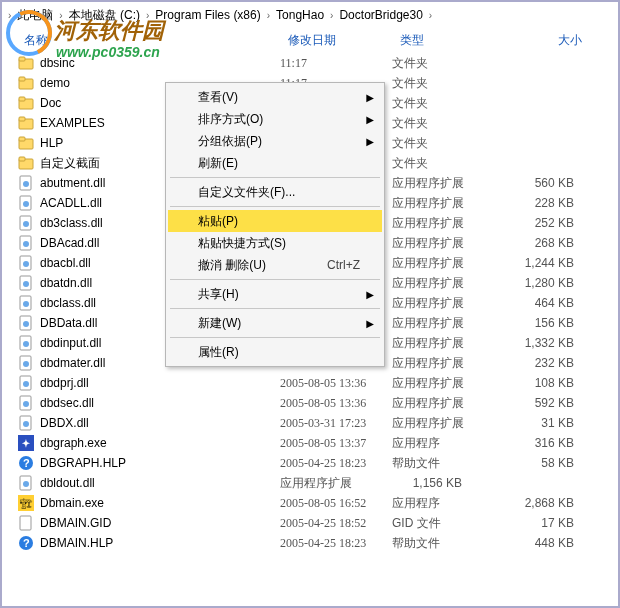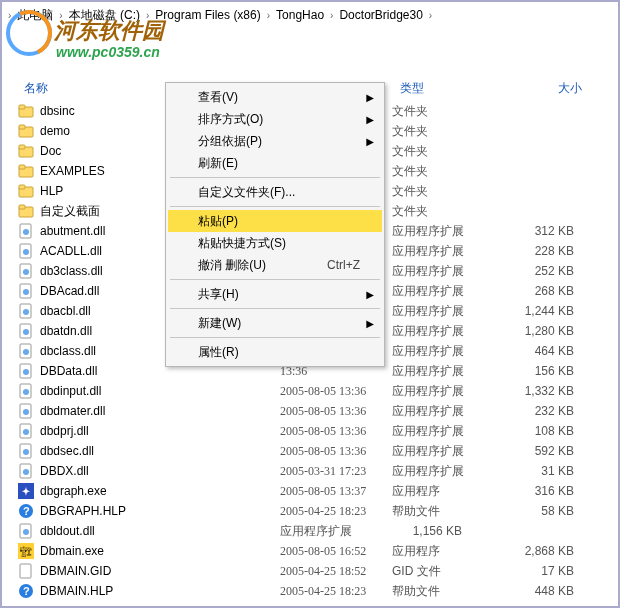--- a/index.html
+++ b/index.html
@@ -5,21 +5,21 @@
 * { margin:0; padding:0; box-sizing:border-box; font-family:"Microsoft YaHei","Segoe UI",sans-serif; }
 body { width:620px; height:608px; background:#fff; font-size:12px; color:#000; position:relative; overflow:hidden; border:2px solid #aac; }
 .breadcrumb { display:flex; align-items:center; height:26px; padding:0 4px; }
 .breadcrumb .crumb { padding:2px 4px; cursor:default; }
 .breadcrumb .sep { color:#666; padding:0 2px; font-size:10px; }
 .logo-overlay { position:absolute; top:0; left:0; width:220px; height:62px; pointer-events:none; }
 .logo-overlay .circle { position:absolute; left:4px; top:8px; width:46px; height:46px; border-radius:50%; border:4px solid #59a8ff; }
 .logo-overlay .arc { position:absolute; left:4px; top:8px; width:46px; height:46px; border-radius:50%; border:4px solid transparent; border-top-color:#f7941d; border-right-color:#f7941d; transform:rotate(20deg); }
 .logo-overlay .txt { position:absolute; left:52px; top:14px; font-size:22px; font-weight:bold; font-style:italic; color:#a16207; }
 .logo-overlay .url { position:absolute; left:54px; top:42px; font-size:14px; font-weight:bold; color:#2da44e;font-style:italic; }
-.headers { display:flex; padding:4px 0 4px 22px; color:#1959b8;margin-top:48px; }
+.headers { display:flex; padding:4px 0 4px 22px; color:#1959b8; }
 .headers .col { cursor:default; }
 .col-name { flex:0 0 264px; }
 .col-date { flex:0 0 112px; }
 .col-type { flex:0 0 120px; }
 .col-size { flex:0 0 70px; text-align:right; padding-right:8px; }
 .rows { }
 .row { display:flex; align-items:center; height:20px; padding-left:16px; }
 .row .icon { width:16px; height:16px; margin-right:6px; flex:0 0 16px; display:inline-flex; align-items:center; justify-content:center; }
 .row .name { flex:0 0 240px; white-space:nowrap; overflow:hidden; }
 .row .date { flex:0 0 112px; color:#555; white-space:nowrap;font-family:Liberation Serif, serif; }
@@ -152,21 +152,21 @@
     <div class="row">
       <span class="icon dll">
         <svg width="16" height="16">
           <rect class="page" x="2" y="1" width="11" height="14" rx="1"></rect>
           <circle class="gear" cx="8" cy="9" r="3"></circle>
         </svg>
       </span>
       <span class="name">abutment.dll</span>
       <span class="date">13:38</span>
       <span class="type">应用程序扩展</span>
-      <span class="size">312 KB</span>
+      <span class="size">560 KB</span>
     </div>
     <div class="row">
       <span class="icon dll">
         <svg width="16" height="16">
           <rect class="page" x="2" y="1" width="11" height="14" rx="1"></rect>
           <circle class="gear" cx="8" cy="9" r="3"></circle>
         </svg>
       </span>
       <span class="name">ACADLL.dll</span>
       <span class="date">18:38</span>

